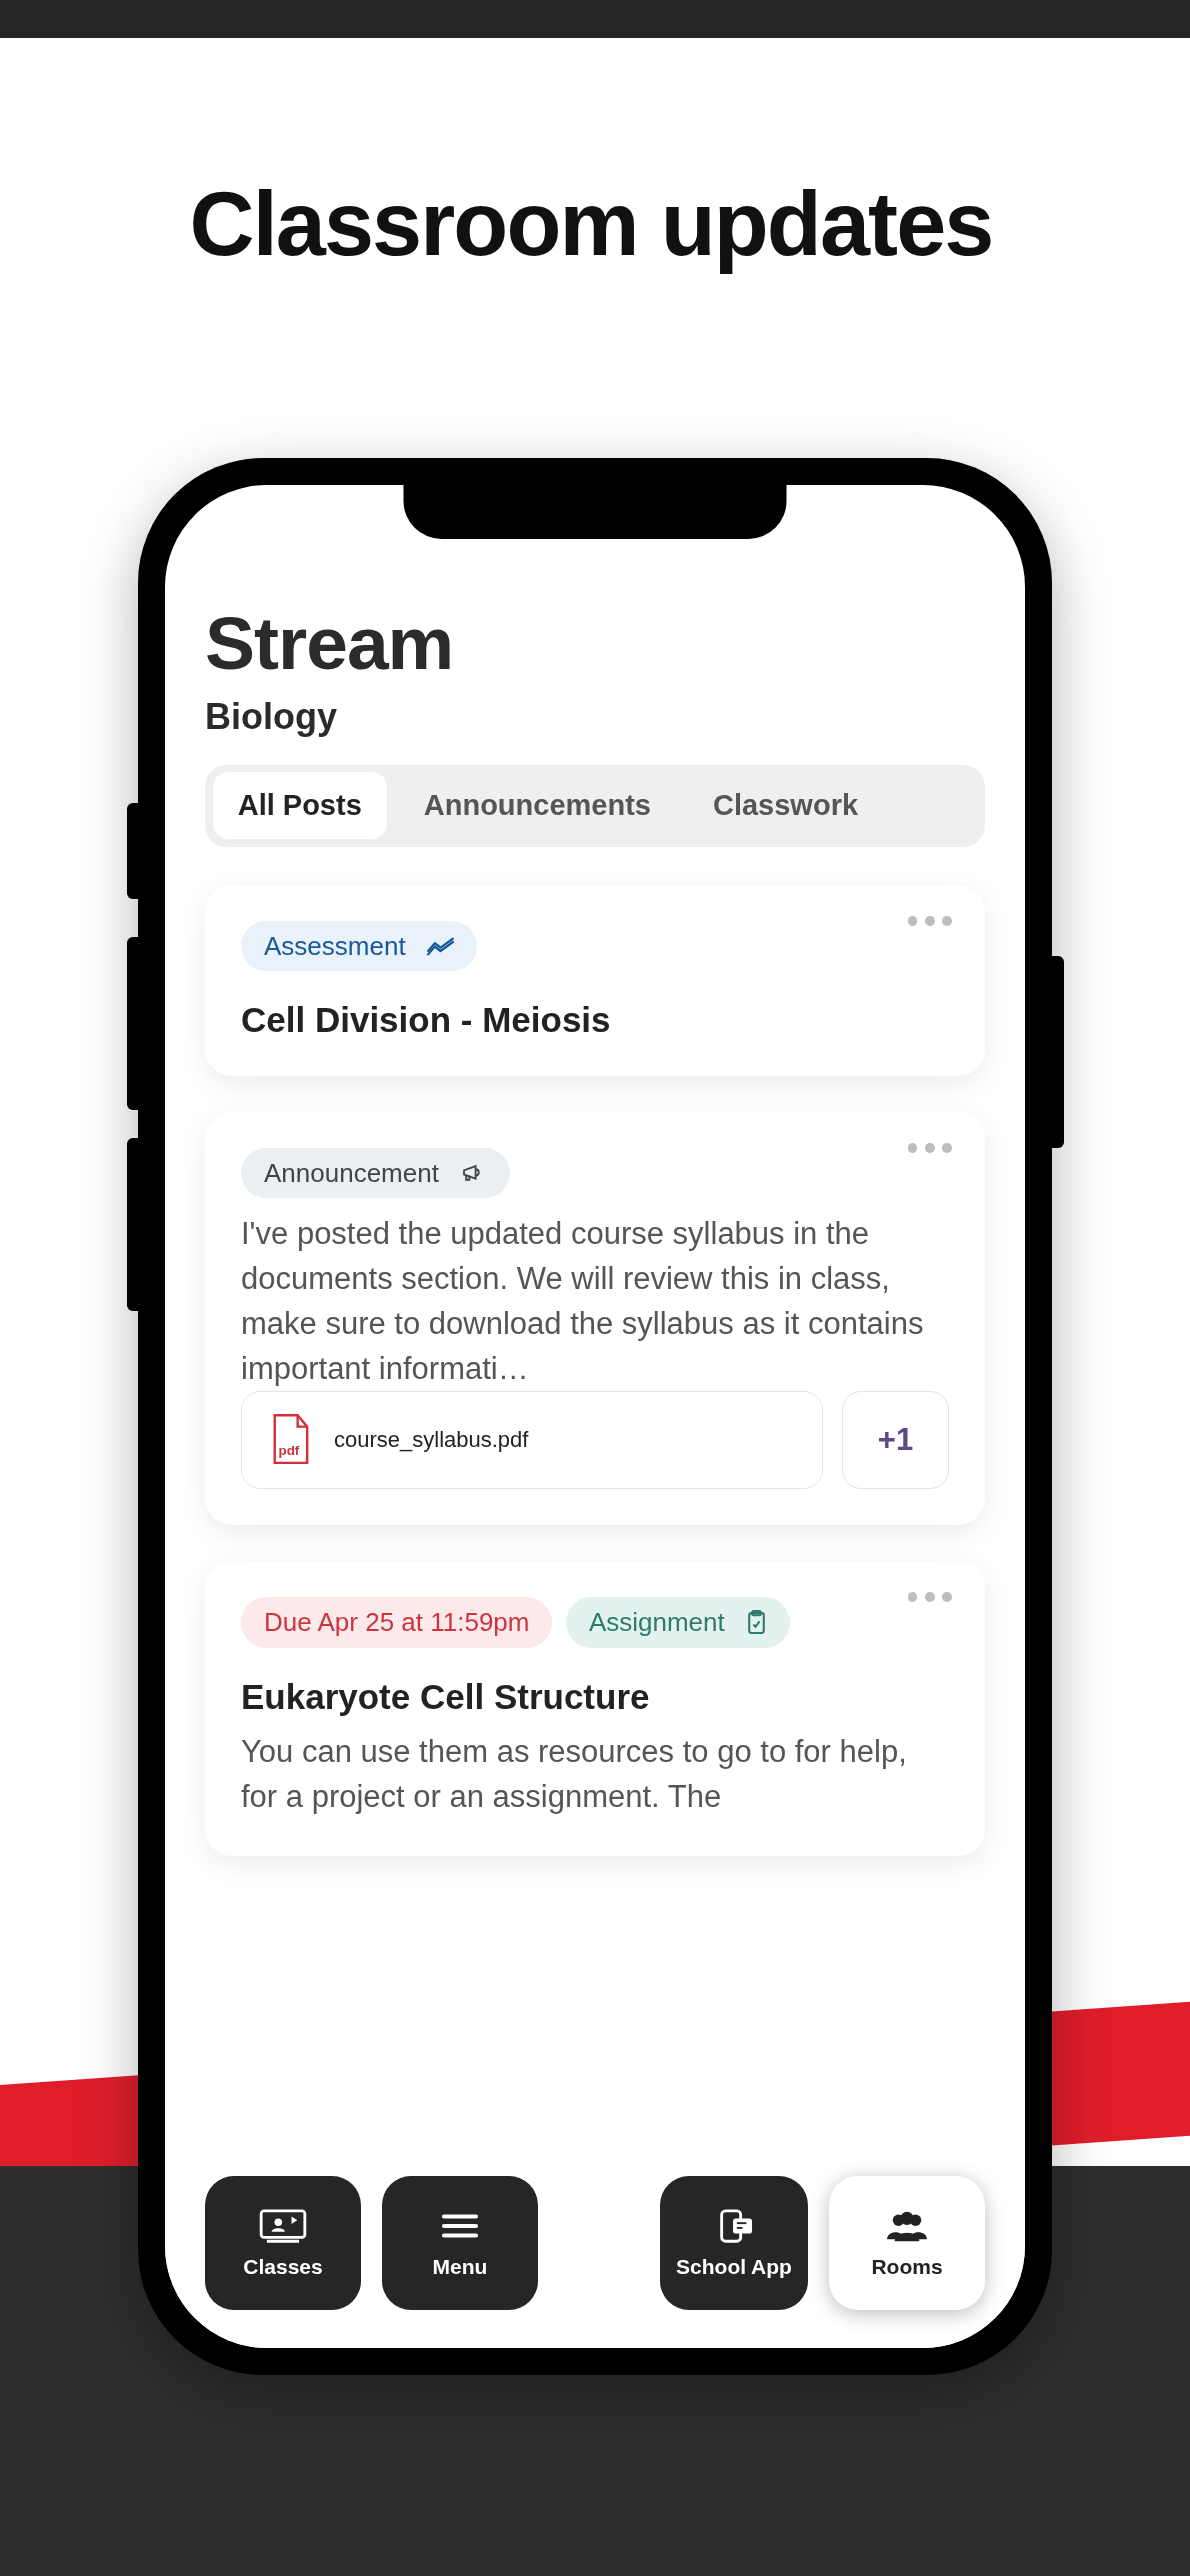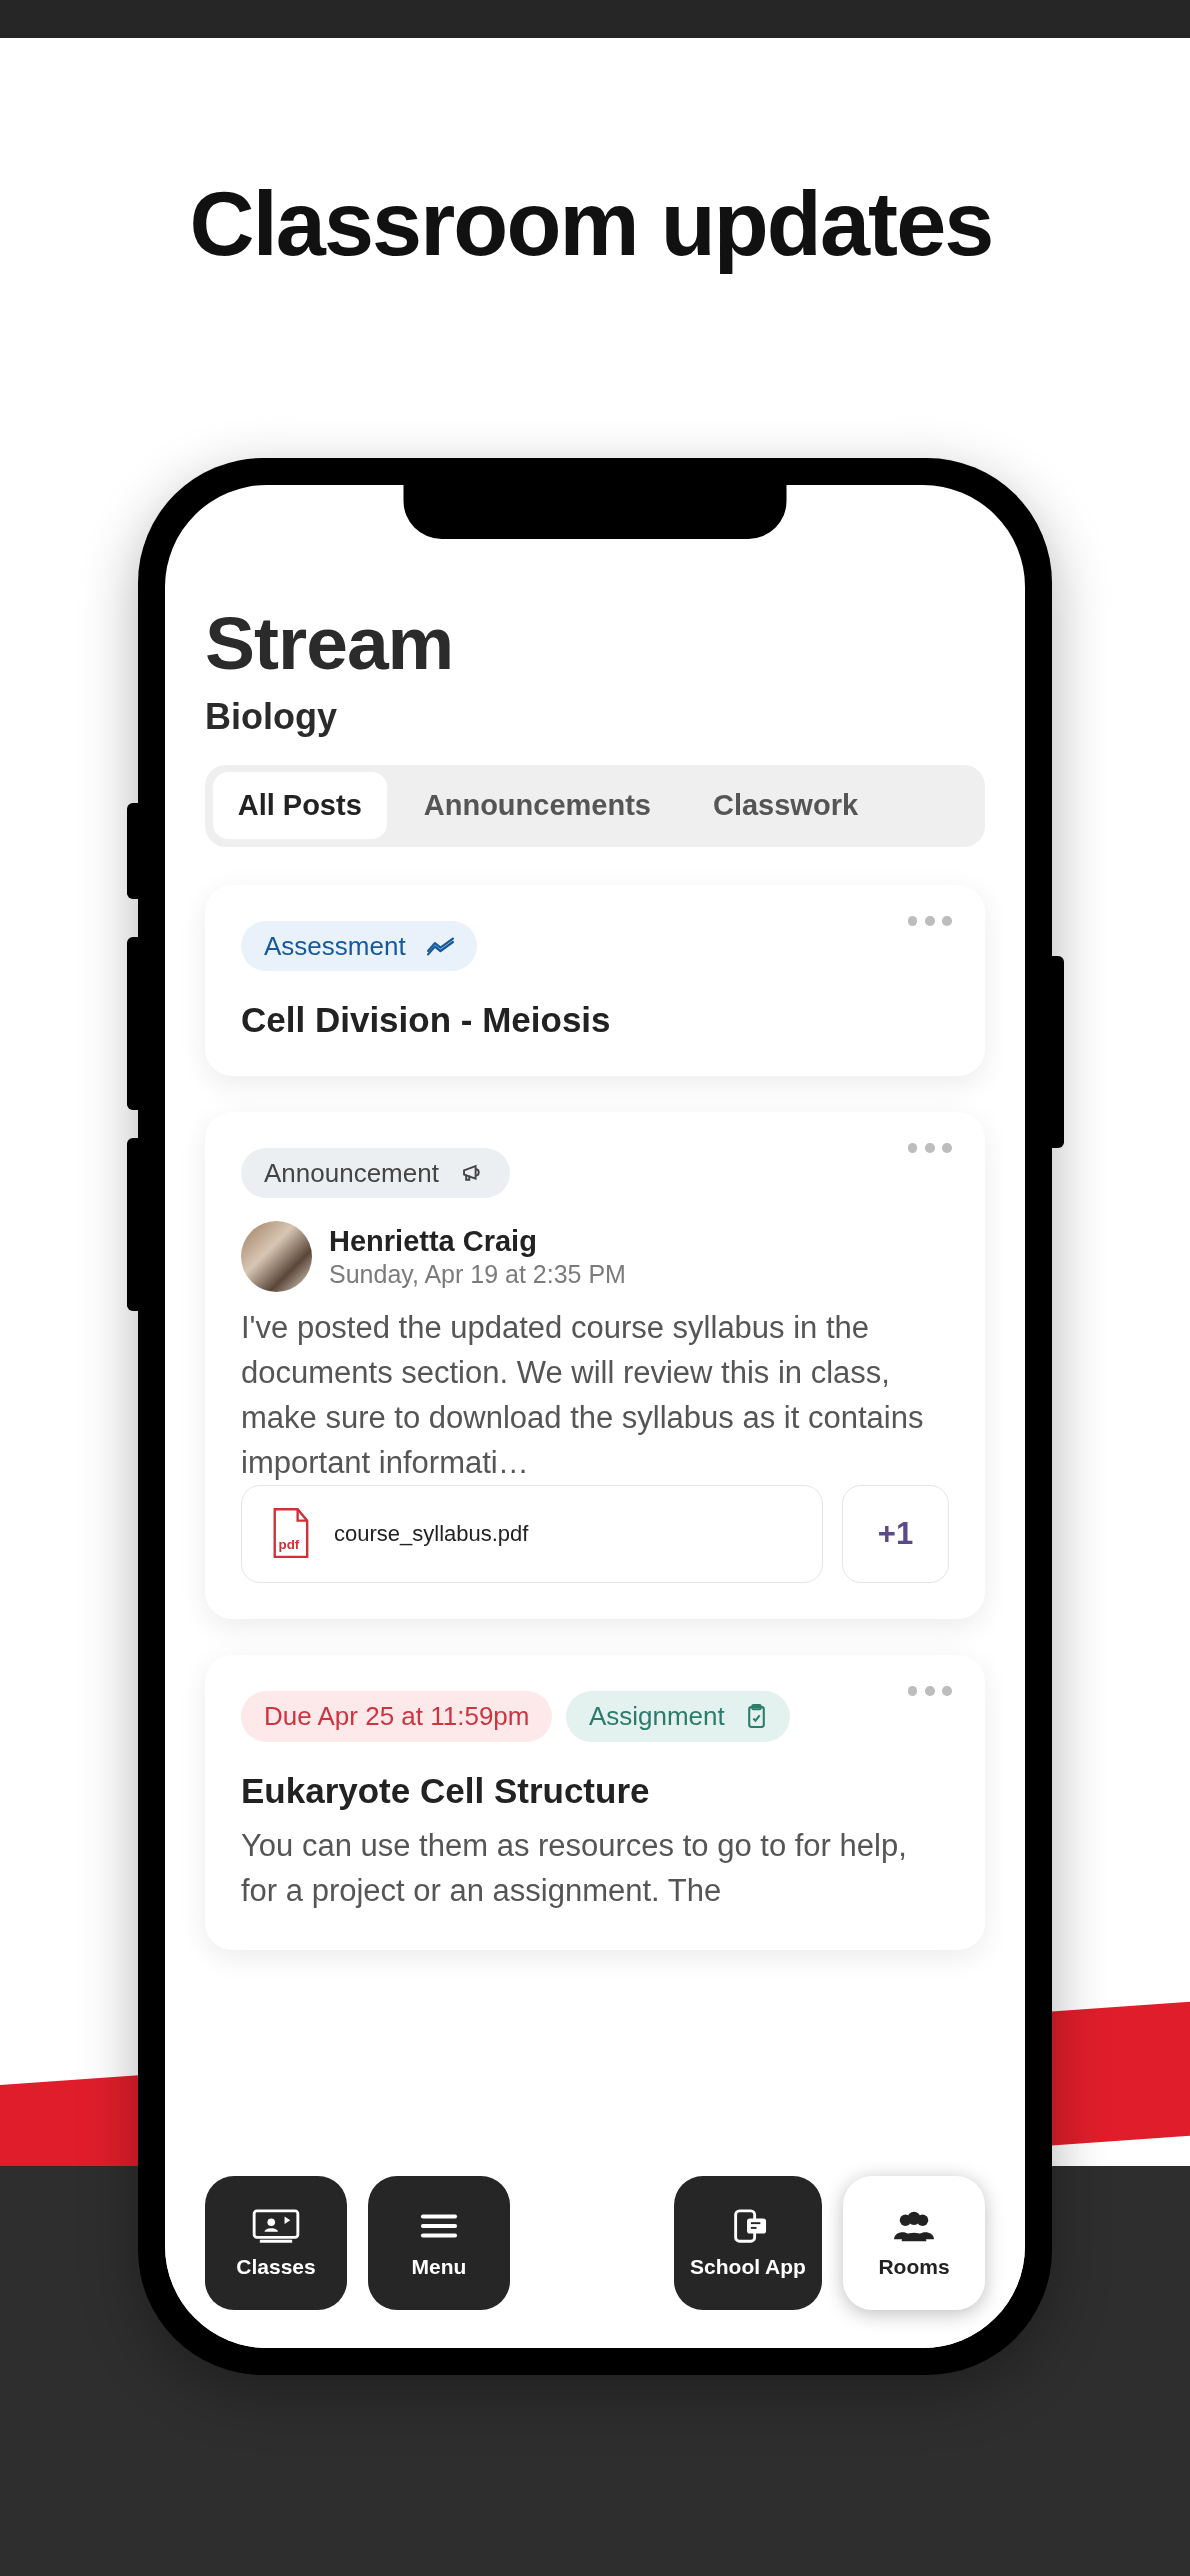--- a/index.html
+++ b/index.html
@@ -237,21 +237,21 @@
   .nav {
     position: absolute;
     left: 40px; right: 40px;
     bottom: 38px;
     display: flex;
     justify-content: space-between;
     z-index: 40;
   }
   .nav-left, .nav-right { display: flex; gap: 21px; }
   .nav-btn {
-    width: 142px; height: 134px;
+    width: 156px; height: 134px;
     background: #262626;
     color: #fff;
     border-radius: 29px;
     display: flex;
     flex-direction: column;
     align-items: center;
     justify-content: center;
     gap: 9.6px;
     font-size: 21px;
     font-weight: 600;
@@ -318,27 +318,20 @@
               <span></span>
               <span></span>
             </div>
           <div class="chip gray">
             <span>Announcement</span>
             <svg viewBox="0 0 24 20" fill="none" stroke="#444" stroke-width="1.8" width="27" height="21">
               <path d="M3 7 L14 3 L14 15 L3 11 Z"></path>
               <path d="M14 6 C18 6 18 12 14 12"></path>
               <path d="M5 11 L5 16 L8 16 L8 12"></path>
             </svg>
-          </div>
-          <div class="author-row">
-            <div class="avatar"></div>
-            <div>
-              <div class="author-name">Henrietta Craig</div>
-              <div class="author-date">Sunday, Apr 19 at 2:35 PM</div>
-            </div>
           </div>
           <div class="card-body">I've posted the updated course syllabus in the documents section. We will review this in class, make sure to download the syllabus as it contains important informati…</div>
           <div class="attach-row">
             <div class="attach-main">
               <div class="pdf-icon">
                 <svg viewBox="0 0 44 56" fill="none" stroke="#d12f3a" stroke-width="2.5">
                   <path d="M6 2 H30 L40 14 V52 H6 Z"></path>
                   <path d="M30 2 V14 H40"></path>
                   <text x="10" y="44" font-size="14" font-weight="700" fill="#d12f3a" stroke="none">pdf</text>
                 </svg>

